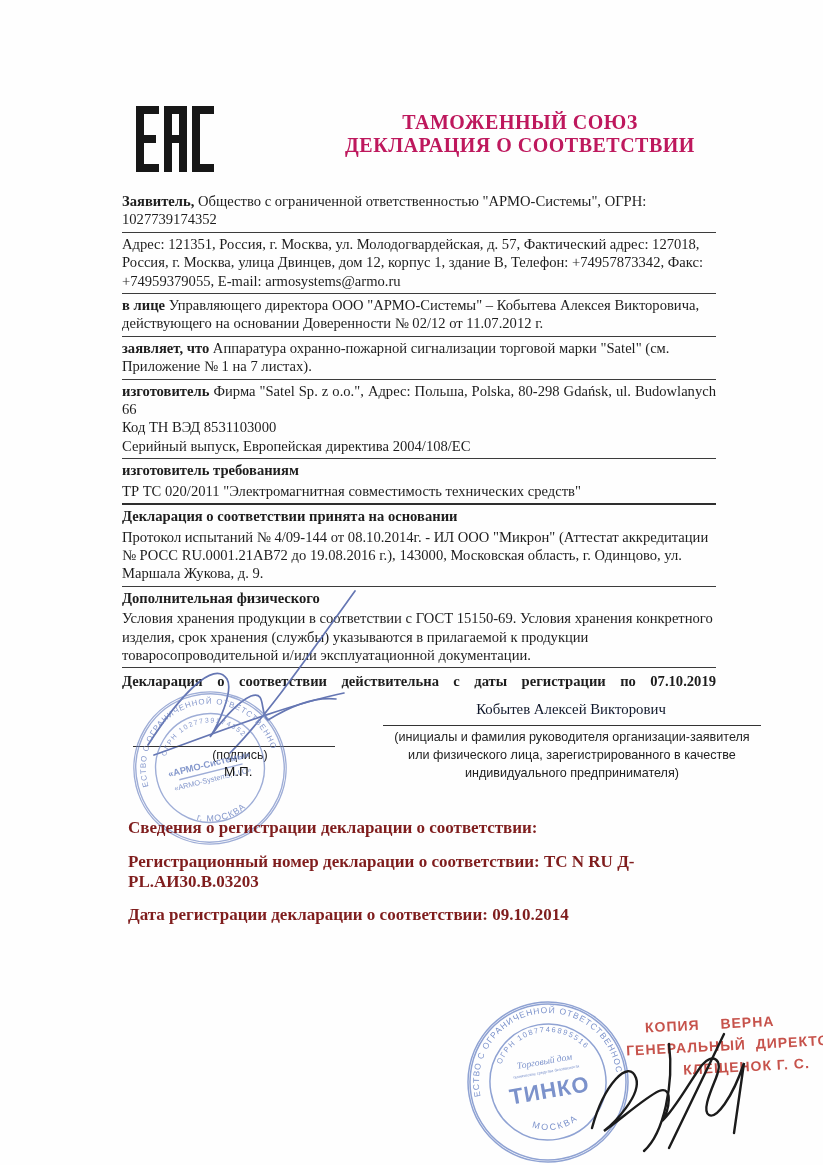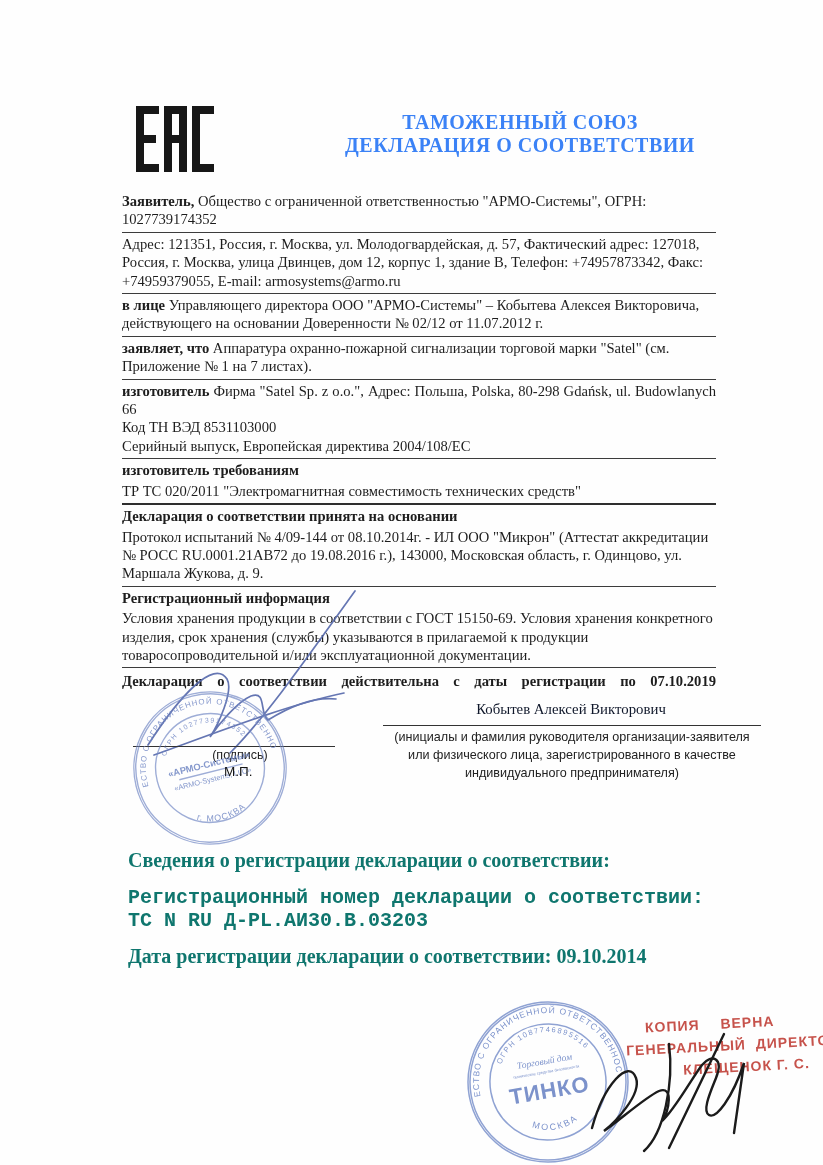--- a/index.html
+++ b/index.html
@@ -5,21 +5,21 @@
   html,body{margin:0;padding:0;background:#e8e8e8;}
   .page{
     position:relative;width:823px;height:1165px;margin:0 auto;
     background:#fefefe;overflow:hidden;
     font-family:"Liberation Serif",serif;color:#1d1d1d;
   }
   
   .eac-logo{position:absolute;left:136px;top:106px;}
   .title{
     position:absolute;left:260px;top:111px;width:520px;text-align:center;
-    font-weight:bold;font-size:20px;line-height:23px;letter-spacing:.5px;color:#3b82f6;
+    font-weight:bold;font-size:20px;line-height:23px;letter-spacing:.5px;color:#be185d;
   }
   
   .doc-table{position:absolute;left:122px;top:190px;width:594px;font-size:14.6px;line-height:18.4px;}
   .row{padding:2px 0 3px 0;border-bottom:1px solid #3c3c3c;}
   .row b{font-weight:bold;}
   .row.no-border{border-bottom:none;}
   .row.thick{border-bottom:2.5px solid #2e2e2e;}
   .row .lbl{font-weight:bold;margin-bottom:2px;}
   .just{text-align:justify;}
   .just-force{text-align:justify;text-align-last:justify;}
@@ -35,23 +35,23 @@
     position:absolute;left:224px;top:764px;width:60px;
     font-family:"Liberation Sans",sans-serif;font-size:13.5px;color:#141414;
   }
   .head-name{position:absolute;left:380px;top:701px;width:382px;text-align:center;font-size:14.8px;color:#0f172a;}
   .sig-line-right{position:absolute;left:383px;top:725px;width:378px;border-top:1.3px solid #333;}
   .head-caption{
     position:absolute;left:388px;top:729px;width:368px;text-align:center;
     font-family:"Liberation Sans",sans-serif;font-size:12.6px;line-height:1.42;color:#222;
   }
   
-  .reg{position:absolute;left:128px;top:849px;width:600px;font-weight:bold;font-size:20px;color:#0f766e;}
+  .reg{position:absolute;left:128px;top:818px;width:600px;font-weight:bold;font-size:17px;color:#7f1d1d;}
   .reg .reg-line1{margin-bottom:14px;}
-  .reg .reg-line2{margin-bottom:13px;font-family:Liberation Mono, monospace;}
+  .reg .reg-line2{margin-bottom:13px;}
   
   .armo-stamp{position:absolute;left:126px;top:684px;transform:rotate(-14deg);opacity:.85;}
   .tinko-stamp{position:absolute;left:462px;top:996px;transform:rotate(-10deg);opacity:.9;}
   .blue-signature{position:absolute;left:118px;top:583px;}
   .black-signature{position:absolute;left:572px;top:1002px;}
   .copy-stamp{
     position:absolute;left:626px;top:1012px;width:215px;transform:rotate(-3deg);
     font-family:"Liberation Sans",sans-serif;font-weight:bold;font-size:14px;
     line-height:22px;letter-spacing:1px;opacity:.92;
   }
@@ -119,21 +119,21 @@
       <div class="lbl">изготовитель требованиям</div>
       <div class="gap2">ТР ТС 020/2011 "Электромагнитная совместимость технических средств"</div>
     </div>
 
     <div class="row">
       <div class="lbl">Декларация о соответствии принята на основании</div>
       <div class="gap2">Протокол испытаний № 4/09-144 от 08.10.2014г. - ИЛ ООО "Микрон" (Аттестат аккредитации № РОСС RU.0001.21АВ72 до 19.08.2016 г.), 143000, Московская область, г. Одинцово, ул. Маршала Жукова, д. 9.</div>
     </div>
 
     <div class="row">
-      <div class="lbl">Регистрационный информация</div>
+      <div class="lbl">Дополнительная физического</div>
       <div>Условия хранения продукции в соответствии с ГОСТ 15150-69. Условия хранения конкретного изделия, срок хранения (службы) указываются в прилагаемой к продукции товаросопроводительной и/или эксплуатационной документации.</div>
     </div>
 
     <div class="row no-border validity">
       <div class="just-force">Декларация о соответствии действительна с даты регистрации по 07.10.2019</div>
     </div>
   </div>
 
   <svg class="blue-signature" width="260" height="190" viewBox="0 0 260 190">
     <g fill="none" stroke="#5568ab" stroke-width="1.7" stroke-linecap="round" opacity="0.9">

